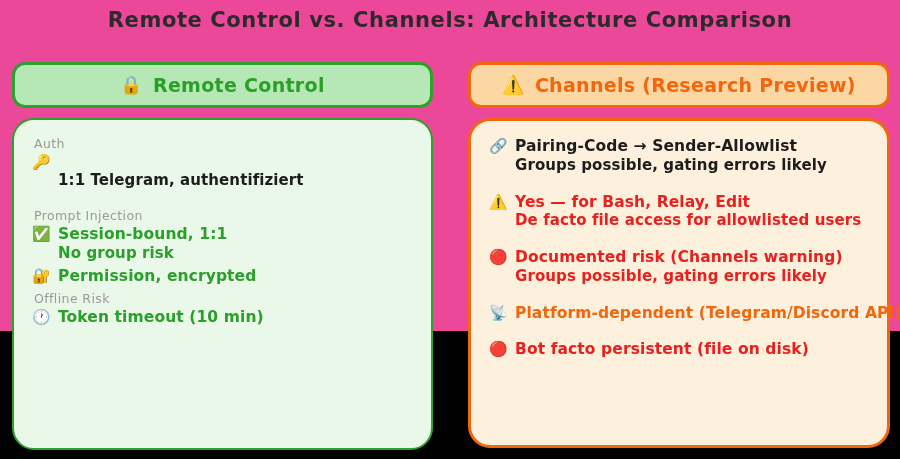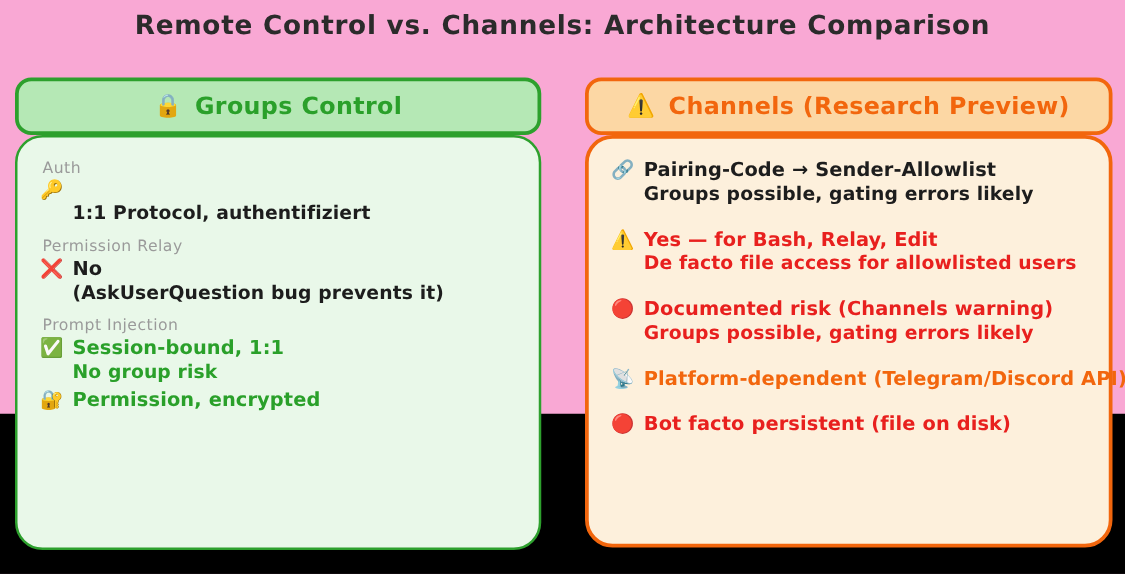--- a/index.html
+++ b/index.html
@@ -1,19 +1,19 @@
 <!DOCTYPE html>
 <html><head>
 <meta charset="utf-8">
 <style>
   html,body{margin:0;padding:0;background:#000;}
   body{width:900px;height:459px;overflow:hidden;
        font-family:"DejaVu Sans",sans-serif;}
 
-  .canvas{position:relative;width:900px;height:331px;background:#f9a8d4;}
+  .canvas{position:relative;width:900px;height:331px;background:#ec4899;}
 
   
   .title{
     position:absolute;left:0;top:8px;width:900px;text-align:center;
     font-family:"DejaVu Sans",sans-serif;
     font-size:21px;font-weight:700;letter-spacing:.6px;
     color:#2b2b2b;white-space:nowrap;
   }
 
   
@@ -25,21 +25,21 @@
     box-sizing:border-box;height:46px;border-radius:13px;
     display:flex;align-items:center;justify-content:center;
     font-size:19px;font-weight:700;letter-spacing:.3px;
     gap:10px;white-space:nowrap;
   }
   .hdr .emoji{font-size:18px;line-height:1;}
   .hdr-left{background:#b5e8b5;border:3px solid #2da02d;color:#2aa02a;}
   .hdr-right{background:#fcd7a4;border:3px solid #f2660d;color:#f2660d;}
 
   .card{
-    box-sizing:border-box;margin-top:0;border-radius:22px;
+    box-sizing:border-box;margin-top:10px;border-radius:22px;
     padding:16px 8px 14px 18px;
   }
   .card-left{background:#e9f8e9;border:2.5px solid #2da02d;height:332px;}
   .card-right{background:#fdf0dc;border:3px solid #f2660d;height:330px;}
 
   
   .row{margin-bottom:0;}
   .seclabel{
     font-size:12.5px;color:#9a9a9a;letter-spacing:.4px;
     margin:0 0 1px 2px;line-height:1.25;
@@ -64,57 +64,56 @@
 </head>
 <body>
 
 <div class="canvas">
 
   <div class="title">Remote Control vs. Channels: Architecture Comparison</div>
 
   <div class="col col-left">
     <div class="hdr hdr-left">
       <span class="emoji">🔒</span>
-      <span>Groups Control</span>
+      <span>Remote Control</span>
     </div>
     <div class="card card-left">
       <div id="left-rows">
           <div class="row">
             <div class="seclabel">Auth</div>
             <div class="line">
               <span class="ic">🔑</span>
             </div>
-            <div class="sub c-dark">1:1 Protocol, authentifiziert</div>
+            <div class="sub c-dark">1:1 Telegram, authentifiziert</div>
           </div>
           <div class="sp-md"></div>
-          <div class="row">
-            <div class="seclabel">Permission Relay</div>
-            <div class="line">
-              <span class="ic">❌</span>
-              <span class="tx c-dark">No</span>
-            </div>
-            <div class="sub c-dark">(AskUserQuestion bug prevents it)</div>
-          </div>
           <div class="sp-md"></div>
           <div class="row">
             <div class="seclabel">Prompt Injection</div>
             <div class="line">
               <span class="ic">✅</span>
               <span class="tx c-green">Session-bound, 1:1</span>
             </div>
             <div class="sub c-green">No group risk</div>
           </div>
           <div class="sp-sm"></div>
           <div class="row">
             <div class="line">
               <span class="ic">🔐</span>
               <span class="tx c-green">Permission, encrypted</span>
             </div>
           </div>
           <div class="sp-sm"></div>
+          <div class="row">
+            <div class="seclabel">Offline Risk</div>
+            <div class="line">
+              <span class="ic">🕐</span>
+              <span class="tx c-green">Token timeout (10 min)</span>
+            </div>
+          </div>
         </div>
     </div>
   </div>
 
   <div class="col col-right">
     <div class="hdr hdr-right">
       <span class="emoji">⚠️</span>
       <span>Channels (Research Preview)</span>
     </div>
     <div class="card card-right">

